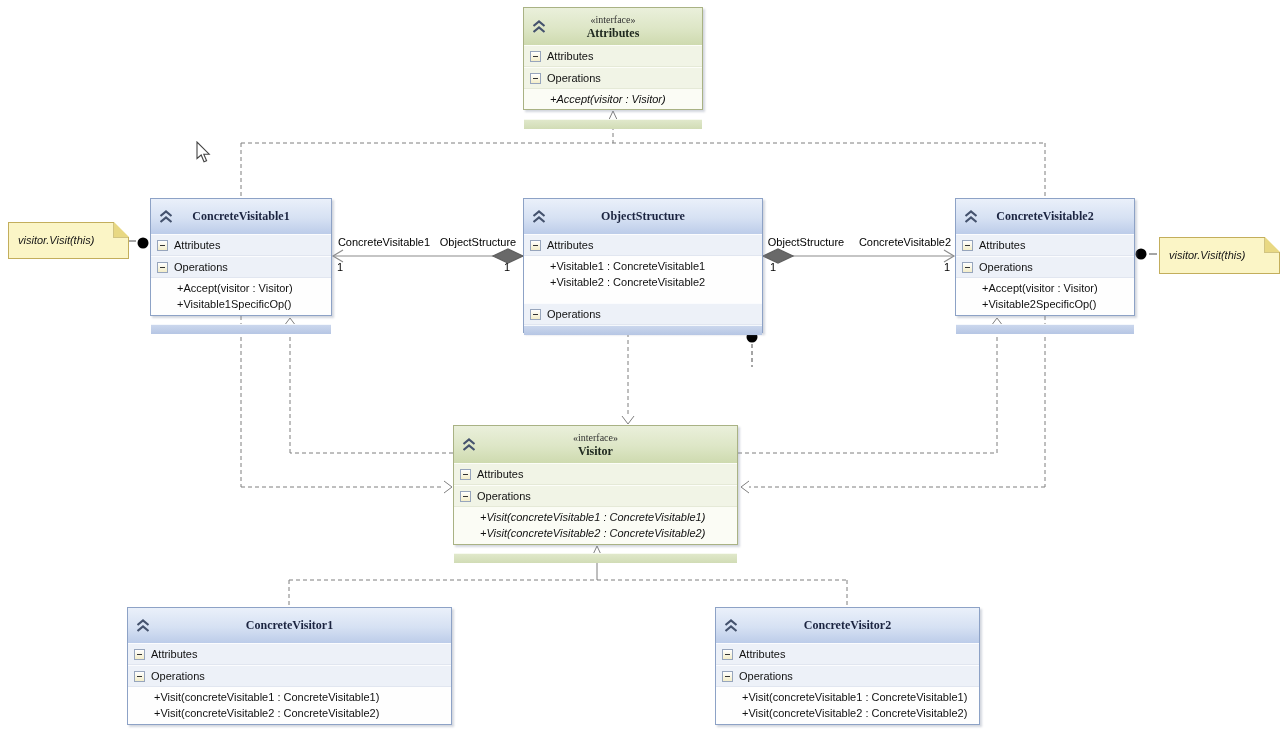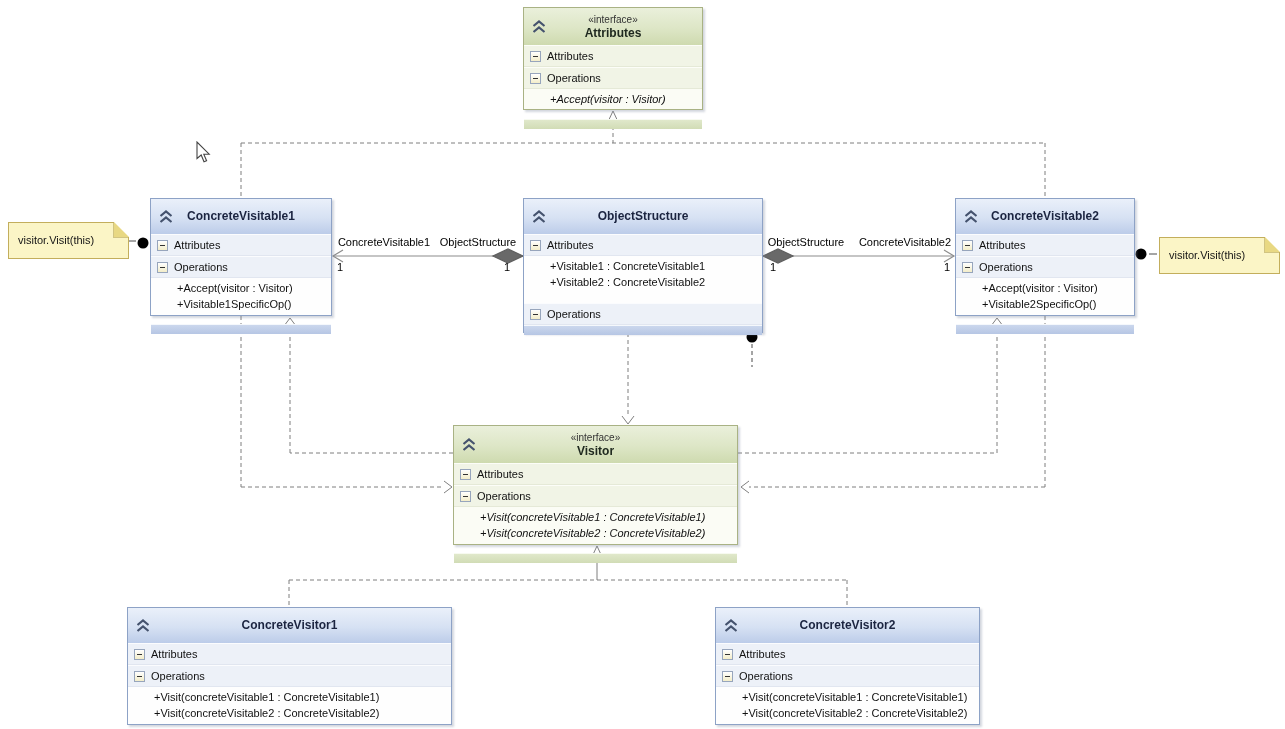--- a/index.html
+++ b/index.html
@@ -7,21 +7,21 @@
           font-family:"Liberation Sans",sans-serif;color:#1a1a1a;}
   svg.overlay{position:absolute;left:0;top:0;z-index:1;}
 
   
   .uml-box{position:absolute;z-index:2;display:flex;flex-direction:column;
            border:1px solid #8DA2C6;box-shadow:1.5px 1.5px 2px rgba(130,140,160,.35);
            background:#FEFEFE;box-sizing:border-box;}
   .uml-box.green{border-color:#A9B284;background:#FBFCF5;}
 
   .box-header{position:relative;flex:0 0 35px;display:flex;align-items:center;justify-content:center;
-              background:linear-gradient(180deg,#EAF0FA 0%,#D6E1F3 55%,#BCCCE9 100%);}
+              background:linear-gradient(180deg,#EAF0FA 0%,#D6E1F3 55%,#BCCCE9 100%);font-family:Liberation Serif, serif;}
   .box-header.tall{flex:0 0 37px;flex-direction:column;justify-content:center;}
   .green .box-header{background:linear-gradient(180deg,#EAF0DB 0%,#DDE6C6 55%,#CEDAAF 100%);}
   .box-title{font-size:12px;font-weight:bold;color:#1b2440;line-height:15px;}
   .green .box-title{color:#202a20;}
   .stereotype{font-size:10px;color:#333;line-height:13px;}
   .collapse-icon{position:absolute;left:7px;top:50%;transform:translateY(-50%);width:16px;height:15px;cursor:pointer;}
 
   .section-row{flex:0 0 20px;display:flex;align-items:center;padding-left:6px;
                background:#EDF1F8;border-top:1px solid #FBFCFE;border-bottom:1px solid #E1E6F0;font-size:11px;}
   .green .section-row{background:#F1F4E6;border-top-color:#FCFDF8;border-bottom-color:#E5E9D7;}
@@ -37,21 +37,21 @@
   .box-footer{flex:0 0 9px;background:linear-gradient(180deg,#CBD7ED,#B6C6E4);border-top:1px solid #F5F8FC;}
   .green .box-footer{background:linear-gradient(180deg,#E0E8CB,#D1DCB5);border-top-color:#F7FAF0;}
 
   
   .note{position:absolute;z-index:3;background:#FBF5C6;border:1px solid #C3AE5C;
         font-size:11px;color:#151515;box-sizing:border-box;}
   .note::before{content:"";position:absolute;top:-1px;right:-1px;width:0;height:0;border-style:solid;
         border-width:0 15px 15px 0;border-color:#ffffff #ffffff #E8D883 #E8D883;
         box-shadow:-1px 1px 0 rgba(175,155,75,.55);}
   .note .note-text{padding:3px 18px 3px 9px;line-height:15px;}
-  .note.vcenter .note-text{line-height:29px;}
+  .note.vcenter .note-text{line-height:29px;font-style:italic;}
 
   
   .edge-label{position:absolute;z-index:1;font-size:11px;color:#000;white-space:nowrap;transform:translateX(-50%);}
   .mult-label{position:absolute;z-index:1;font-size:11px;color:#000;}
 
   .cursor{position:absolute;z-index:5;}
 </style>
 </head>
 <body>
 

